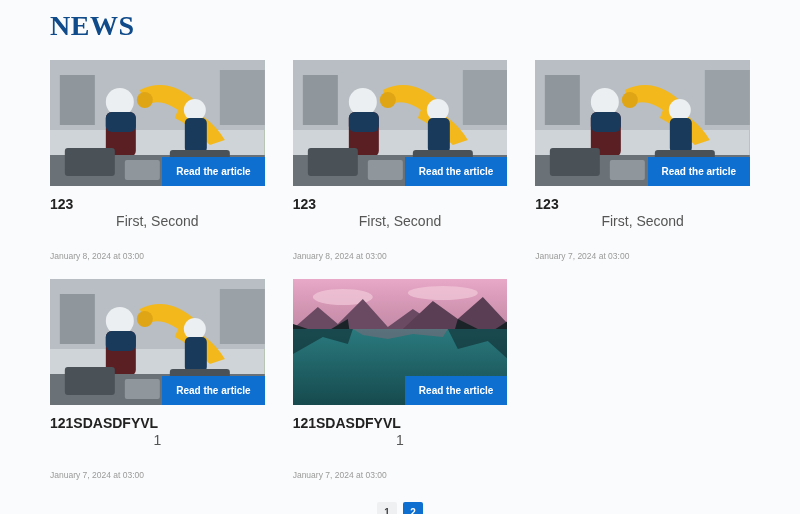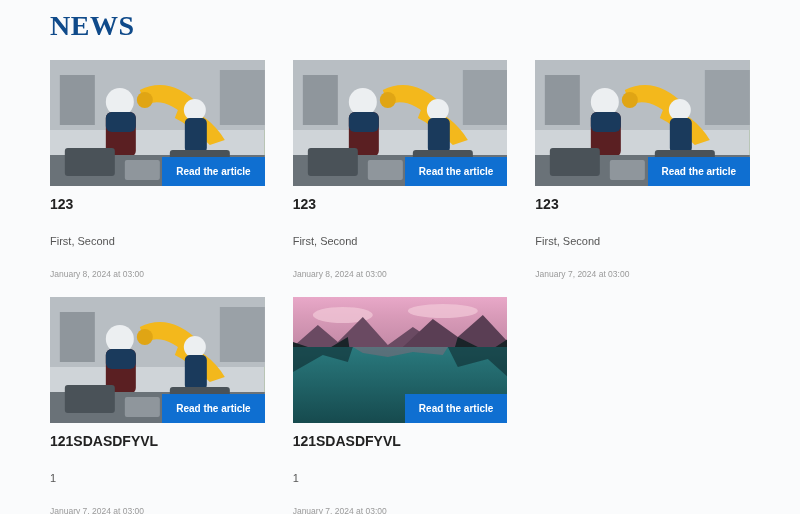--- a/index.html
+++ b/index.html
@@ -66,23 +66,24 @@
     cursor: pointer;
     white-space: nowrap;
   }
   .card-title {
     font-size: 14px;
     font-weight: 700;
     color: #222;
     margin-top: 10px;
   }
   .card-tags {
-    font-size: 11px;
+    font-size: 14px;
     color: #555;
-    margin-top: 23px;
+    margin-top: 1px;
+    text-align: center;
   }
   .card-date {
     font-size: 8.5px;
     color: #9a9a9a;
     text-align: left;
     margin-top: 22px;
   }
   .pagination {
     display: flex;
     justify-content: center;

